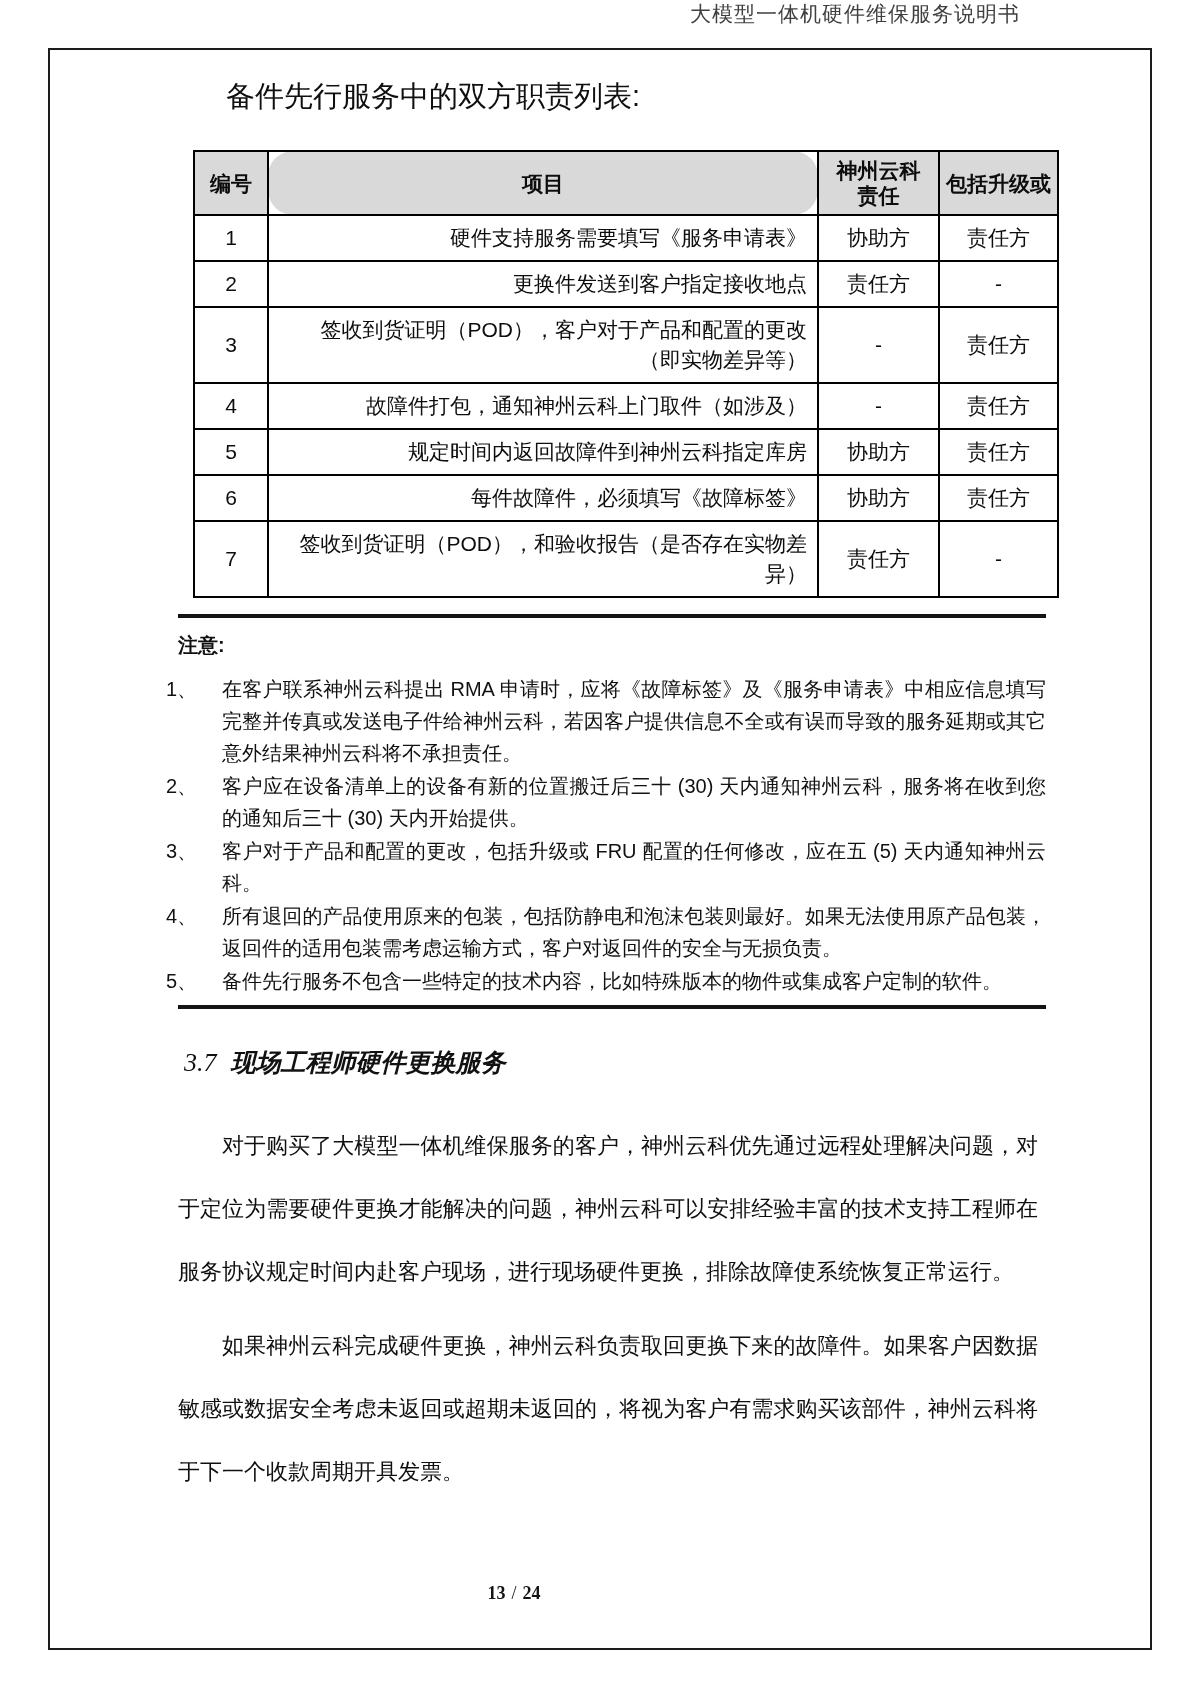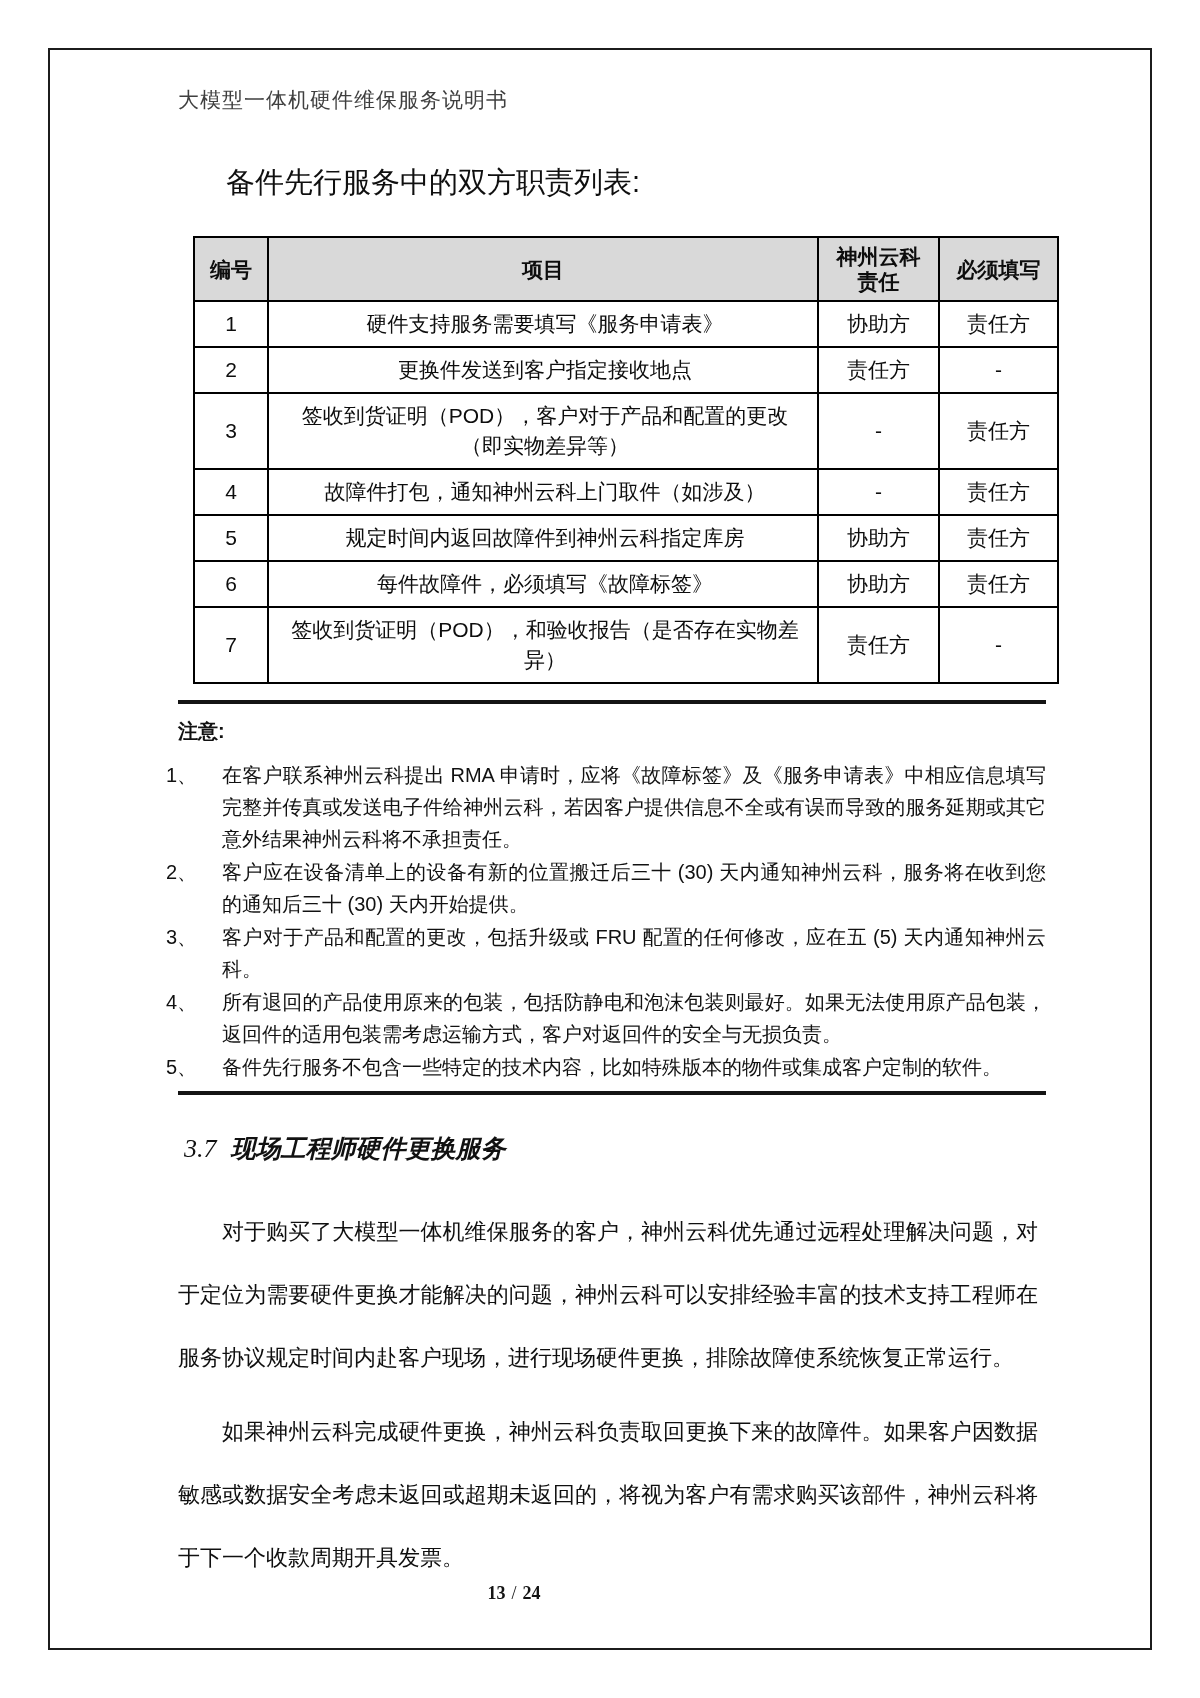--- a/index.html
+++ b/index.html
@@ -19,22 +19,21 @@
     border: 2px solid #1c1c1c;
     box-sizing: border-box;
     pointer-events: none;
   }
   .content {
     position: absolute;
     left: 178px; top: 0;
     width: 868px;
   }
   .doc-header {
-    margin-top: 86px;
-    text-align: left;
+    text-align: right;
     padding-right: 26px;
     font-family: "Liberation Serif", serif;
     font-size: 21px;
     letter-spacing: 1px;
     color: #3f3f3f;
   }
   .intro {
     margin: 49px 0 0 48px;
     font-size: 29px;
     color: #0f0f0f;
@@ -51,30 +50,30 @@
     color: #0d0d0d;
   }
   .resp-table thead th {
     background: #d9d9d9;
     font-weight: 700;
     text-align: center;
     padding: 6px 4px;
     line-height: 25px;
   }
   .col-no { width: 64px; }
-  .col-item { width: 540px; }
+  .col-item { width: 540px; border-radius: 25px; }
   .col-vendor { width: 111px; white-space: pre-line; }
   .col-customer { width: 109px; }
   .resp-table td {
     padding: 7px 4px;
     line-height: 30px;
     text-align: center;
   }
   .resp-table td.item-cell {
-    text-align: center;
+    text-align: right;
     padding-left: 14px;
     padding-right: 10px;
   }
   .thick-rule {
     height: 4px;
     background: #141414;
     margin-top: 16px;
   }
   .thick-rule.rule2 { margin-top: 8px; }
   .notes-title {
@@ -140,21 +139,21 @@
 
     <p class="intro">备件先行服务中的双方职责列表:</p>
 
     <table class="resp-table">
       <thead>
         <tr>
           <th class="col-no">编号</th>
           <th class="col-item">项目</th>
           <th class="col-vendor">神州云科
 责任</th>
-          <th class="col-customer">必须填写</th>
+          <th class="col-customer">包括升级或</th>
         </tr>
       </thead>
       <tbody>
         <tr>
           <td>1</td>
           <td class="item-cell">硬件支持服务需要填写《服务申请表》</td>
           <td>协助方</td>
           <td>责任方</td>
         </tr>
         <tr>

